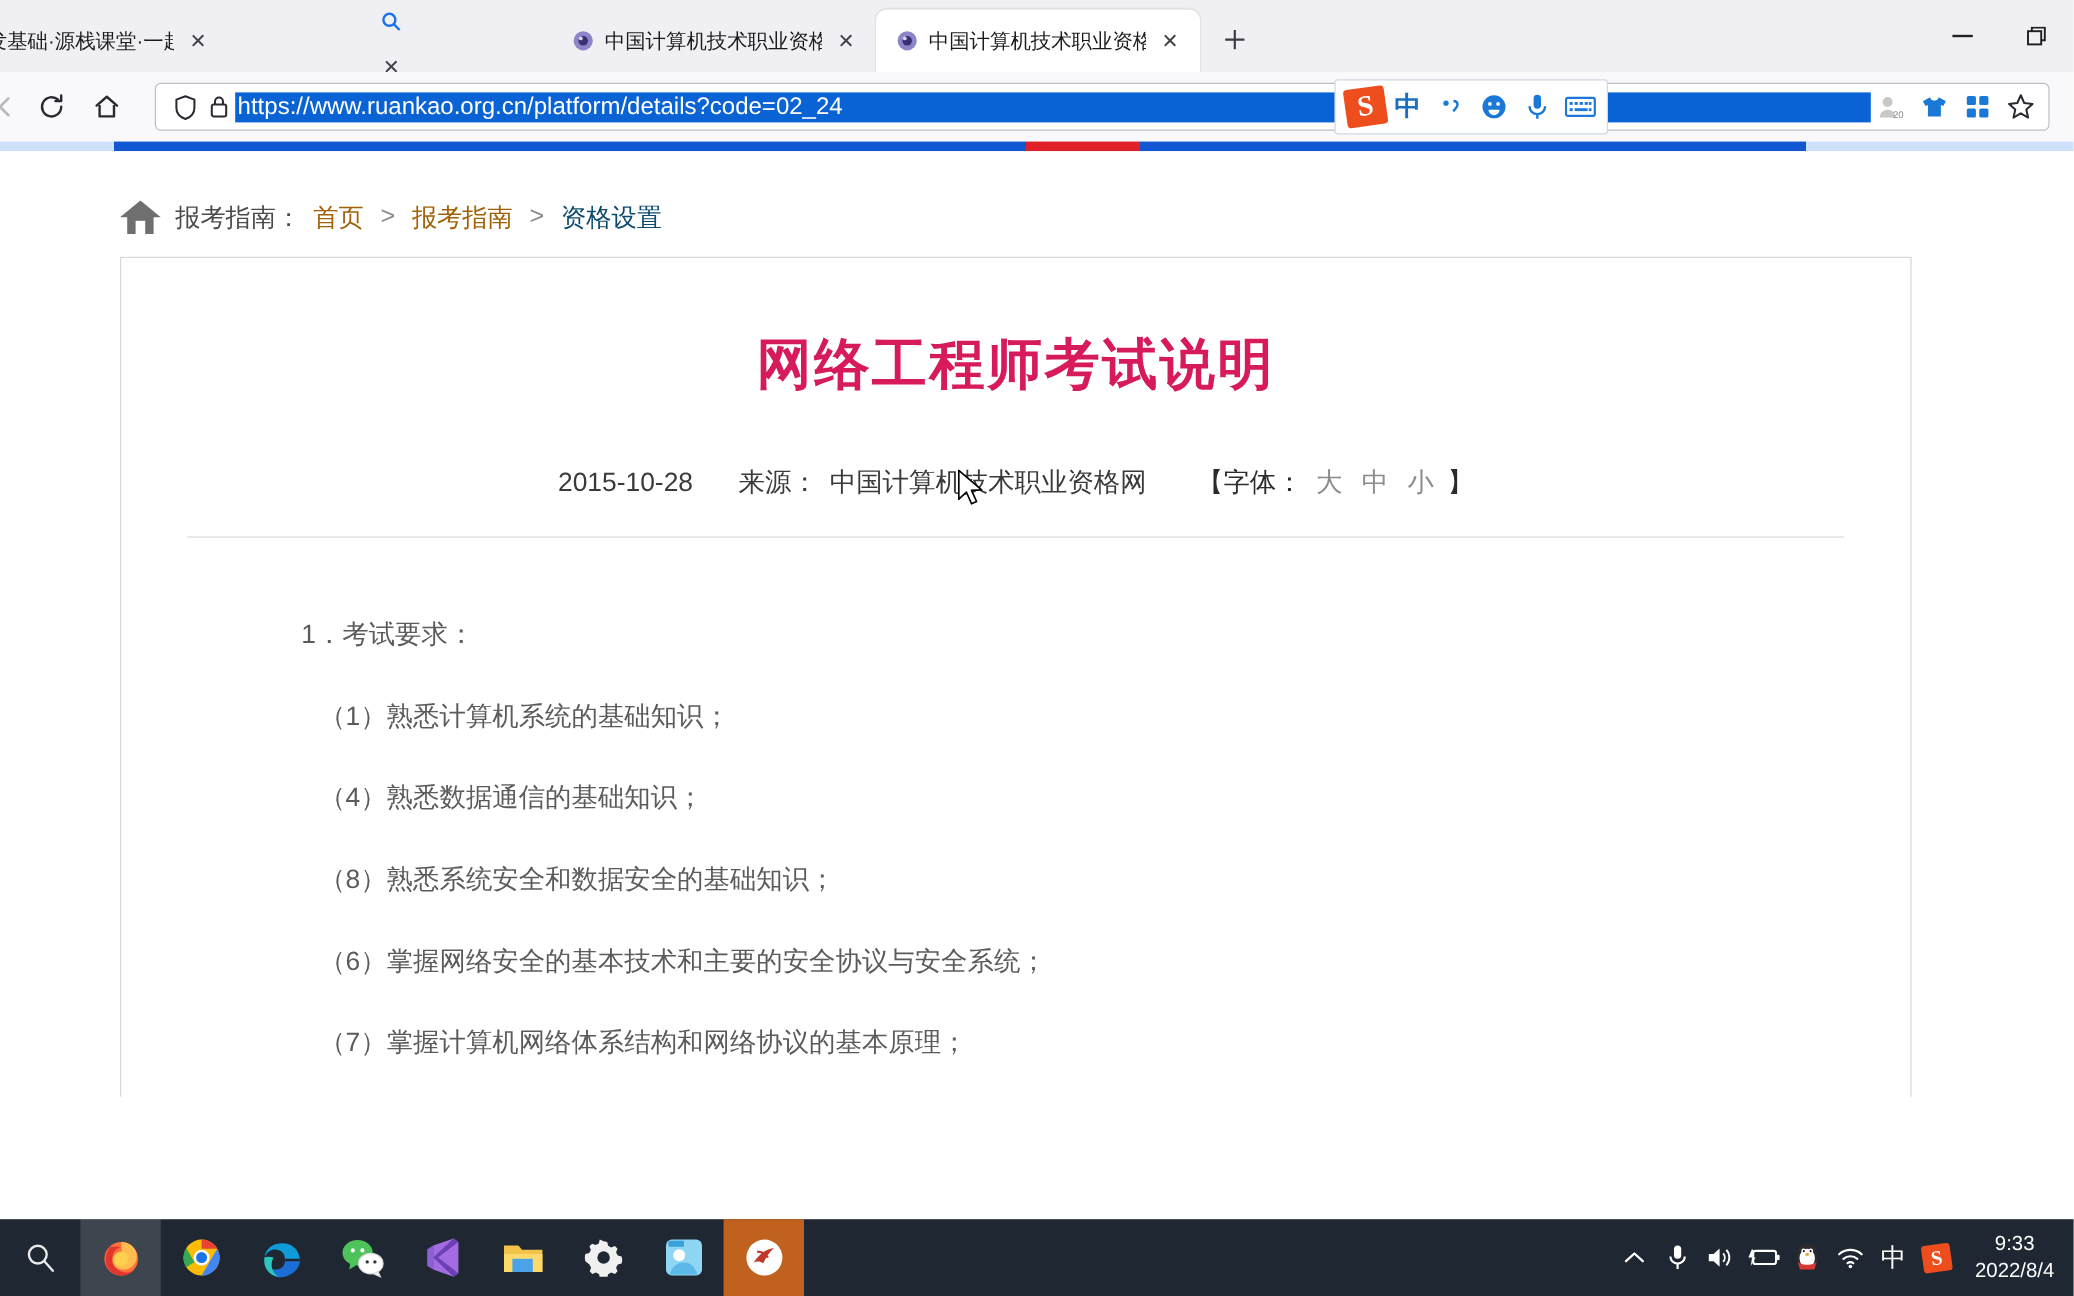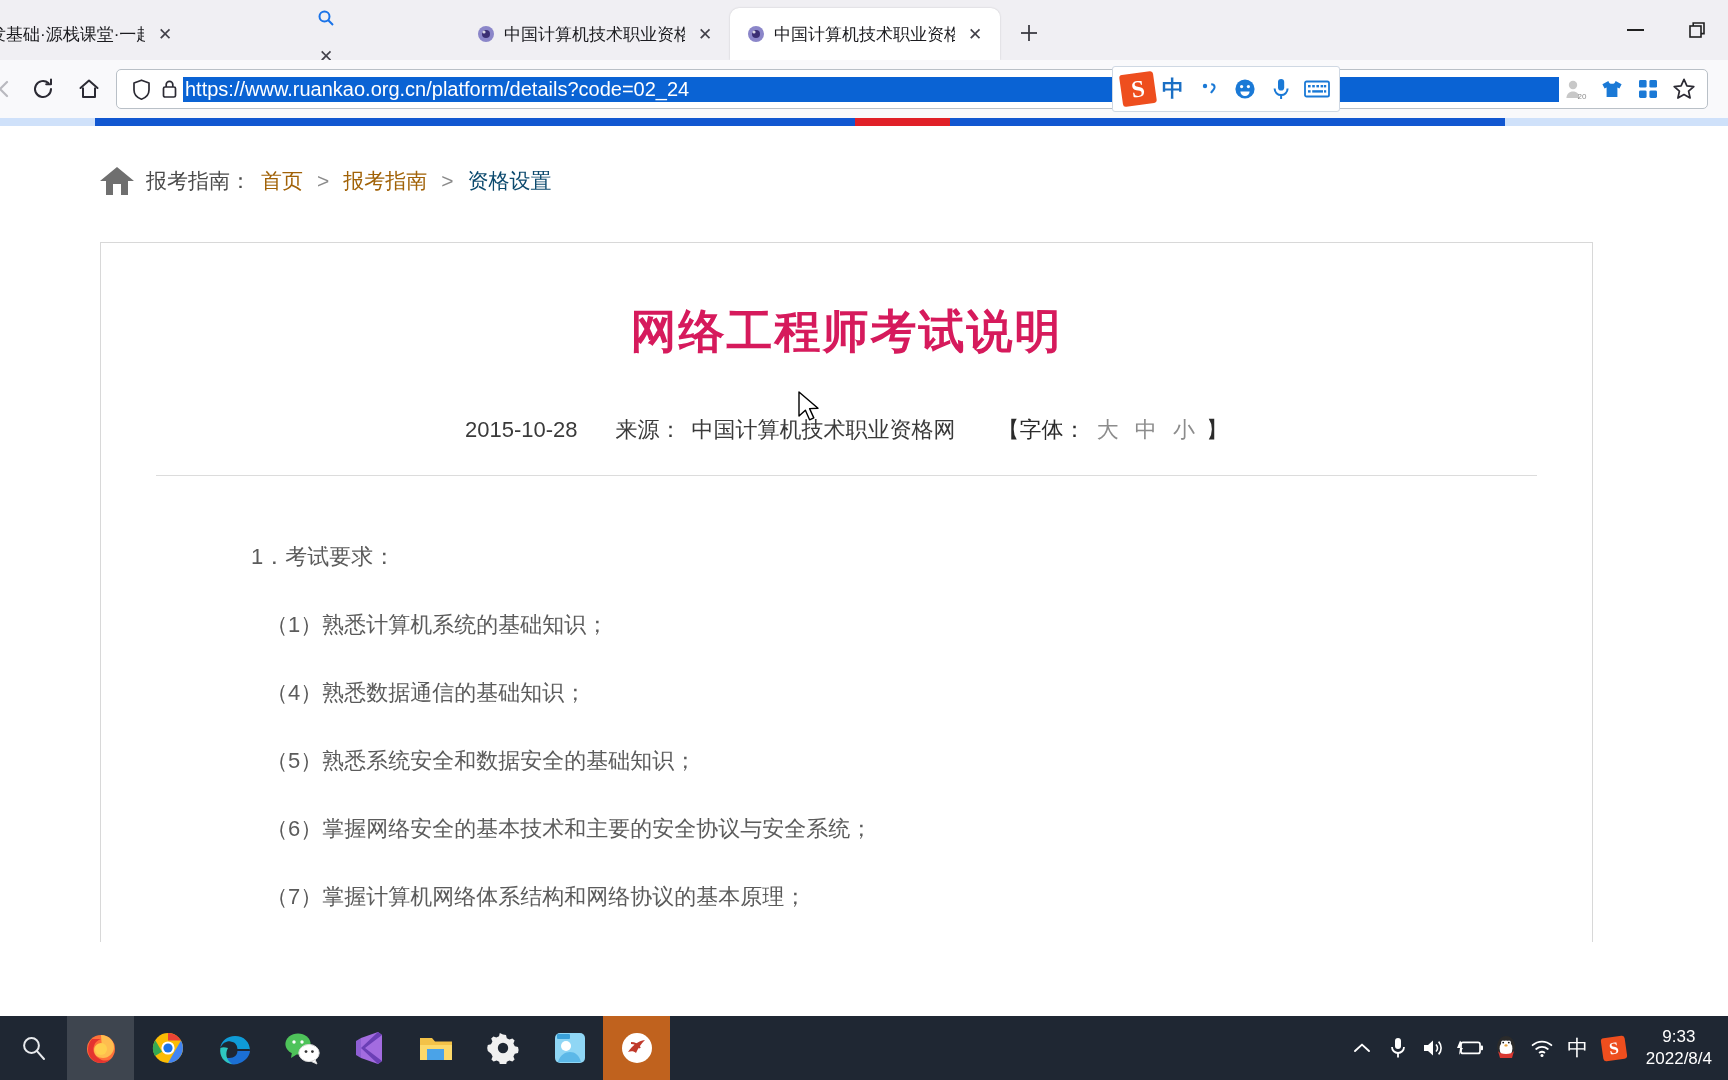--- a/index.html
+++ b/index.html
@@ -71,21 +71,21 @@
   .navbtn {
     width: 46px; height: 46px; flex: 0 0 46px;
     display: flex; align-items: center; justify-content: center;
     color: #2b2a33;
   }
   .navbtn.back { width: 30px; flex: 0 0 30px; margin-left: -10px; }
 
   .urlbar {
     flex: 1 1 auto;
     height: 40px;
-    margin: 0 6px 0 4px;
+    margin: 0 6px 0 17px;
     background: #ffffff;
     border: 1px solid #b9c0c7;
     border-radius: 5px;
     display: flex; align-items: center;
     padding: 0 6px 0 10px;
     min-width: 0;
   }
   .urlbar .ubicon { width: 28px; flex: 0 0 28px; display: flex; align-items: center; justify-content: center; }
   .urltext {
     flex: 1 1 auto; min-width: 0;
@@ -140,21 +140,21 @@
     gap: 10px;
     padding: 38px 0 0 98px;
     font-size: 21px; color: #4b4b4b;
   }
   .home-icon { width: 38px; height: 34px; position: relative; flex: 0 0 38px; }
   .bc-sep { color: #8b8b8b; margin: 0 4px; }
   .bc-link { color: #a16207; }
   .bc-current { color: #0c4a6e; }
 
   .article {
-    margin: 44px 135px 0 100px;
+    margin: 16px 135px 0 100px;
     border: 1px solid #d8d8d8;
     border-bottom: none;
     min-height: 700px;
     background: #fff;
     padding: 0 55px;
   }
   .art-title {
     text-align: center;
     font-family: "Liberation Serif", "DejaVu Serif", serif;
     font-size: 46px;
@@ -417,21 +417,21 @@
           <span>】</span>
         </span>
       </div>
 
       <div class="art-hr"></div>
 
       <div class="art-body">
         <div class="para-heading">1．考试要求：</div>
         <div class="para-item">（1）熟悉计算机系统的基础知识；</div>
         <div class="para-item">（4）熟悉数据通信的基础知识；</div>
-        <div class="para-item">（5）熟悉系统安全和数据安全的基础知识；</div>
+        <div class="para-item">（8）熟悉系统安全和数据安全的基础知识；</div>
         <div class="para-item">（6）掌握网络安全的基本技术和主要的安全协议与安全系统；</div>
         <div class="para-item">（7）掌握计算机网络体系结构和网络协议的基本原理；</div>
       </div>
     </div>
 
     <div class="cursor">
       <svg width="26" height="34" viewBox="0 0 26 34">
           <polygon points="1,1 1,25 7.4,19.2 11.6,28.8 15.8,26.9 11.6,17.6 20,17.2" fill="#ffffff" stroke="#000000" stroke-width="1.4" stroke-linejoin="round"></polygon>
         </svg>
     </div>

